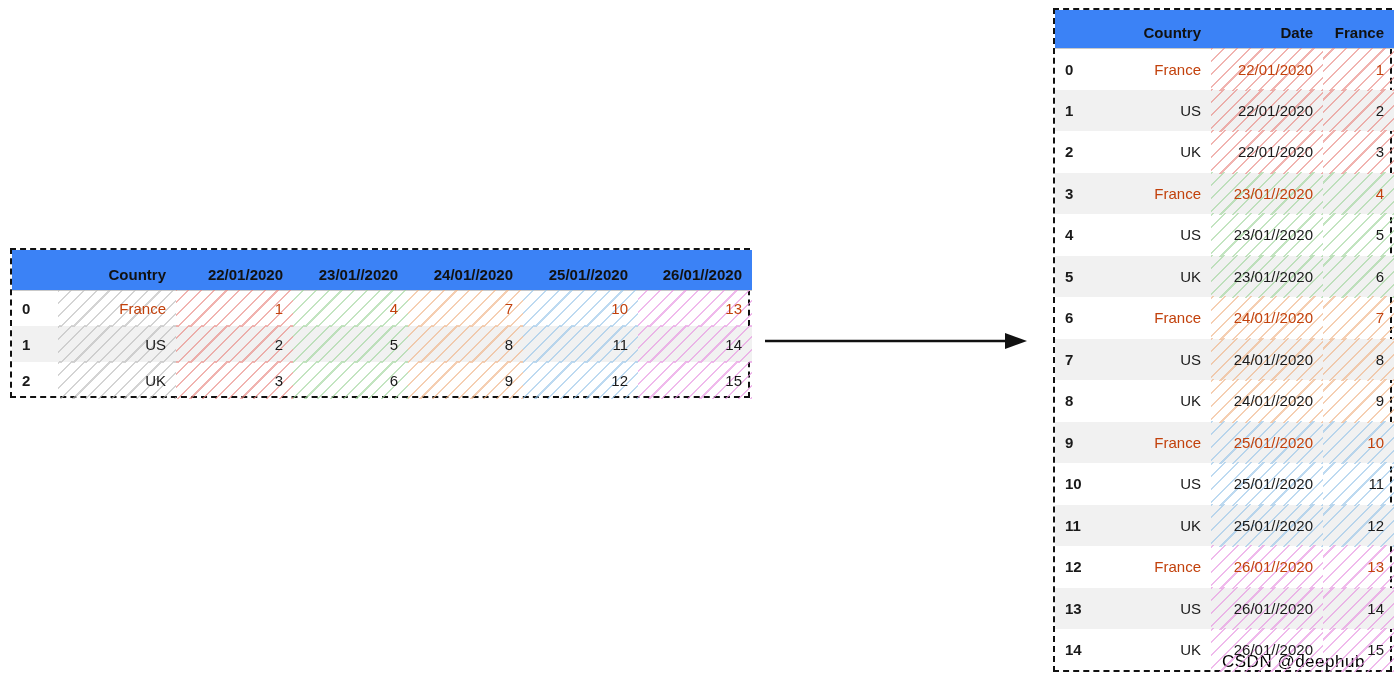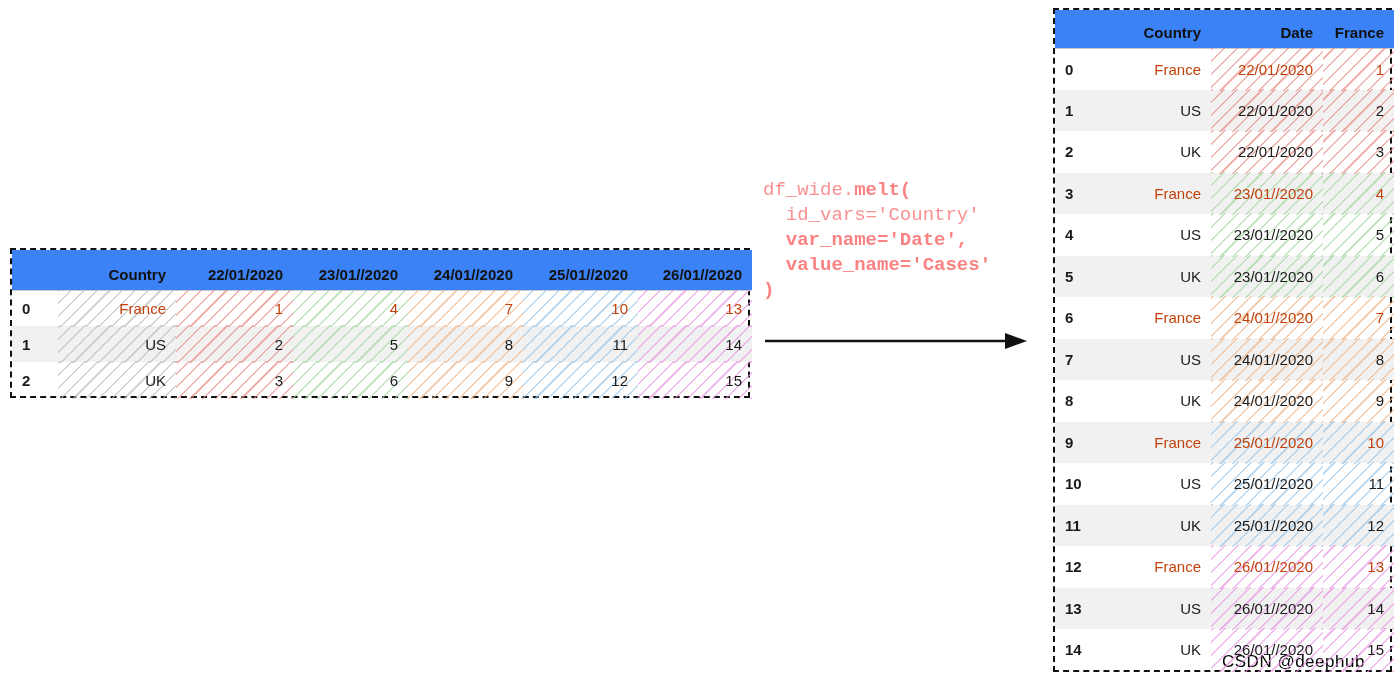--- a/index.html
+++ b/index.html
@@ -149,25 +149,20 @@
             <td class="hatch hx-red"><span>3</span></td>
             <td class="hatch hx-green"><span>6</span></td>
             <td class="hatch hx-orange"><span>9</span></td>
             <td class="hatch hx-blue"><span>12</span></td>
             <td class="hatch hx-magenta"><span>15</span></td>
           </tr>
         </tbody>
     </table>
   </div>
 
-  <div id="code-block"><span>df_wide.</span><span class="b">melt(</span>
-<span>  id_vars='Country'</span>
-<span class="b">  var_name='Date',</span>
-<span class="b">  value_name='Cases'</span>
-<span class="b">)</span></div>
 
   <svg id="arrow" viewBox="0 0 262 22">
     <line x1="0" y1="11" x2="243" y2="11" stroke="#111" stroke-width="2.6"></line>
     <polygon points="240,3 262,11 240,19" fill="#111"></polygon>
   </svg>
 
   <div class="df-table" id="table-long">
     <table class="df-grid">
       <colgroup>
         <col style="width:48px">

